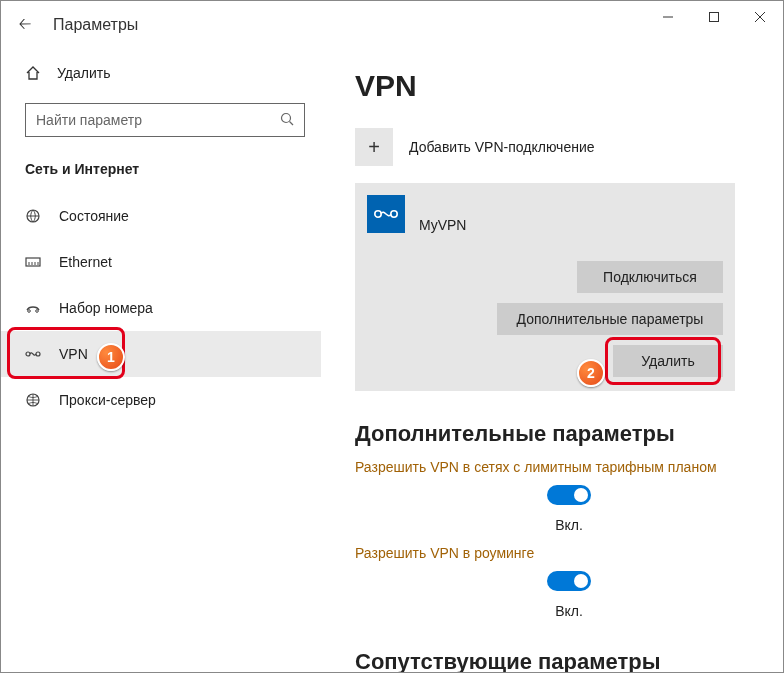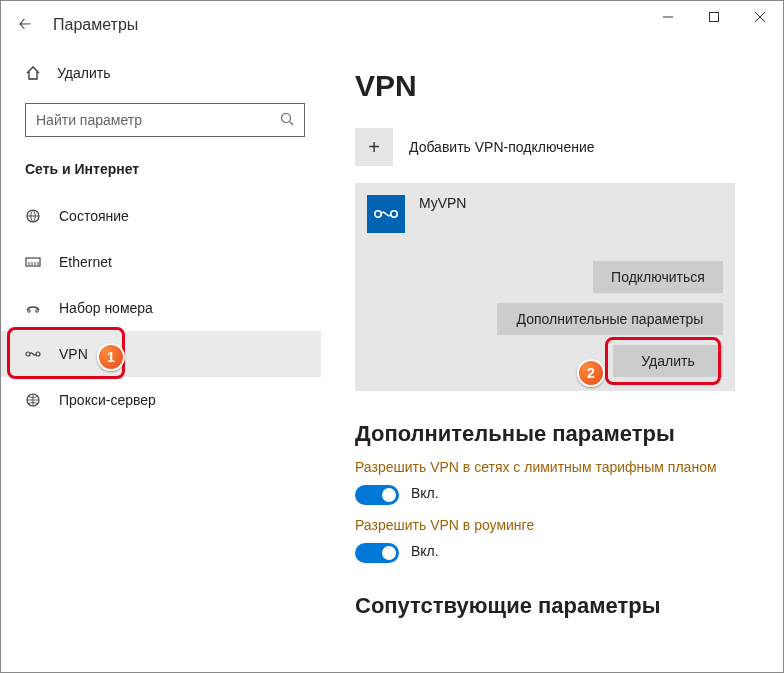--- a/index.html
+++ b/index.html
@@ -36,34 +36,34 @@
   .badge { position:absolute; width:28px; height:28px; border-radius:50%; background: radial-gradient(circle at 30% 30%, #ff8a3d, #e64a19); border:2px solid #fff; color:#fff; font-weight:700; font-size:14px; display:flex; align-items:center; justify-content:center; box-shadow:0 1px 2px rgba(0,0,0,.4); pointer-events:none; }
 
   
   .content { flex:1; padding: 20px 0 0 34px; position:relative; overflow:hidden; }
   .page-title { font-size:30px; font-weight:600; color:#222; margin-bottom: 22px; }
   .add-row { display:flex; align-items:center; height:44px; gap:16px; margin-bottom:14px; }
   .add-tile { width:38px; height:38px; background:#e6e6e6; display:flex; align-items:center; justify-content:center; color:#333; font-size:20px; font-weight:300; }
   .add-label { font-size:14px; color:#222; }
 
   .vpn-card { width:380px; background:#e6e6e6; padding:12px 12px 14px 12px; position:relative; }
-  .vpn-head { display:flex; align-items:flex-start; gap:14px; margin-bottom: 28px; }
+  .vpn-head { display:flex; align-items:flex-end; gap:14px; margin-bottom: 28px; }
   .vpn-tile { width:38px; height:38px; background:#0063b1; display:flex; align-items:center; justify-content:center; }
   .vpn-tile svg { width:26px; height:20px; }
   .vpn-name { font-size:14px; color:#222; }
   .vpn-actions { display:flex; flex-direction:column; align-items:flex-end; gap:10px; }
   .wbtn { height:32px; background:#ccc; border:none; font-size:14px; color:#222; padding:0 18px; display:flex; align-items:center; justify-content:center; min-width:110px; }
-  .wbtn.connect { width:130px; }
+  .wbtn.connect { width:146px; }
   .wbtn.adv { width:226px; }
   .wbtn.del { width:100px; }
 
   .section-head { font-size:22px; font-weight:600; color:#222; margin-top:30px; margin-bottom:10px; }
   .opt { margin-top: 12px; }
   .opt-label { font-size:14px; color:#a16207; margin-bottom:10px; }
-  .toggle-row { display:flex; gap:12px; }
+  .toggle-row { display:flex; align-items:center; gap:12px;flex-direction:column; }
   .toggle { width:44px; height:20px; border-radius:10px; background:#0078d7; position:relative; }
   .toggle::after { content:""; position:absolute; right:3px; top:3px; width:14px; height:14px; border-radius:50%; background:#fff; }
   .toggle-text { font-size:14px; color:#222; }
 
   .section-head.cut { margin-top:30px; }
   .content-inner { height: 100%; overflow:hidden; }
 </style>
 </head>
 <body>
 

